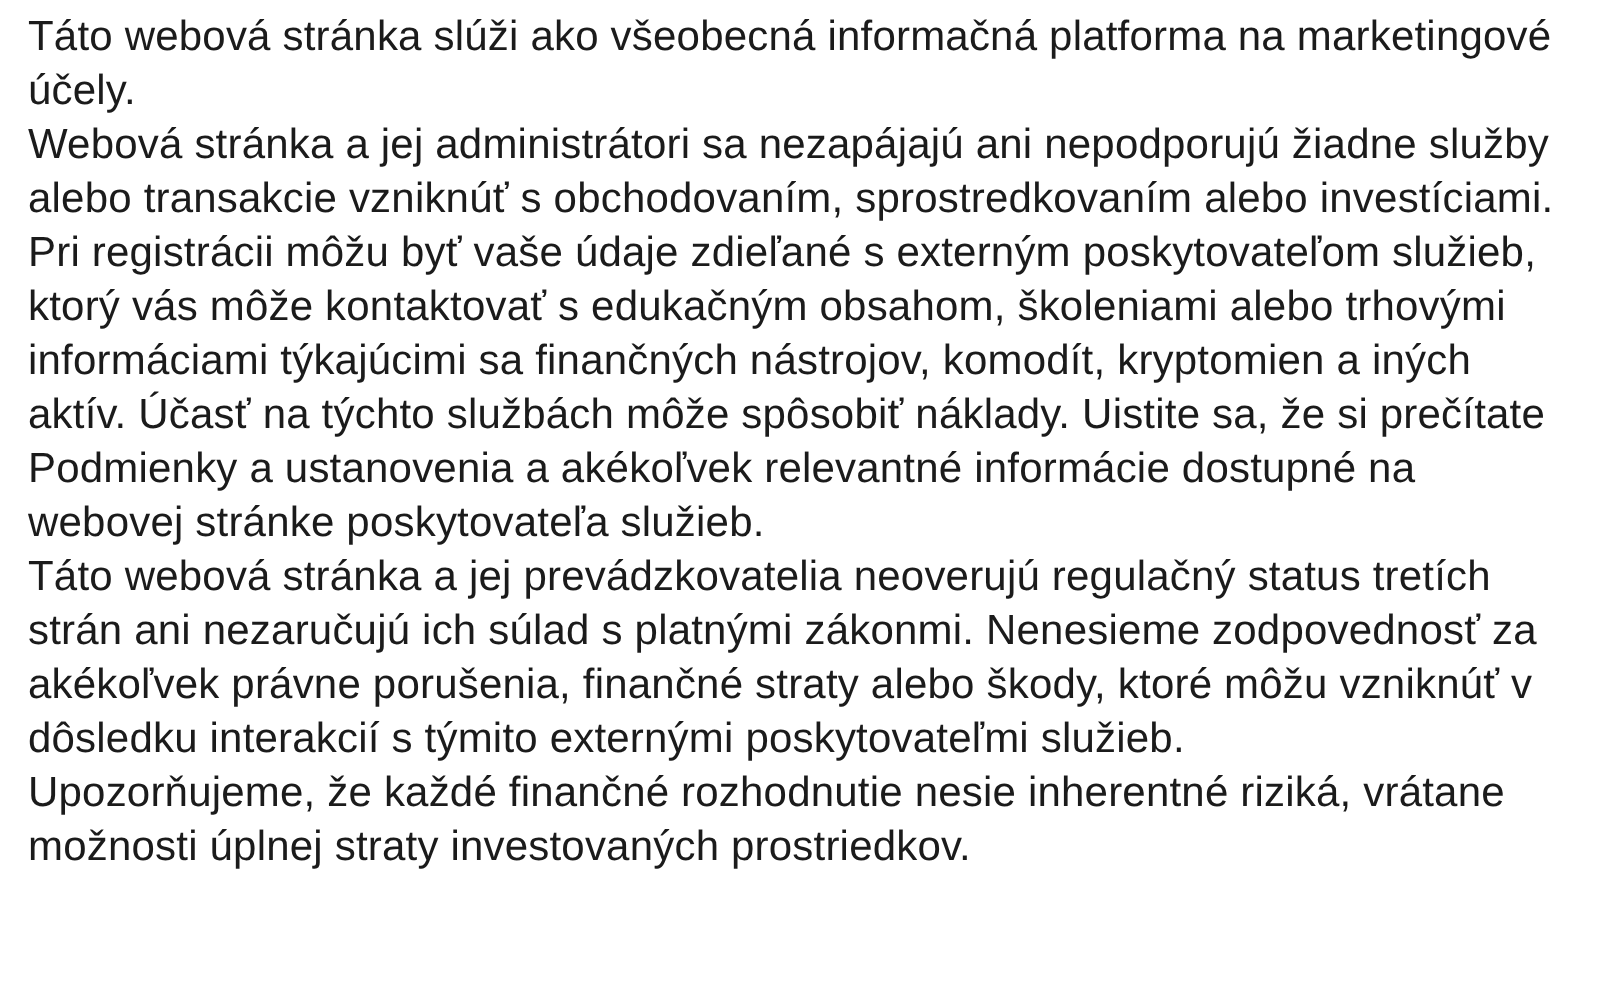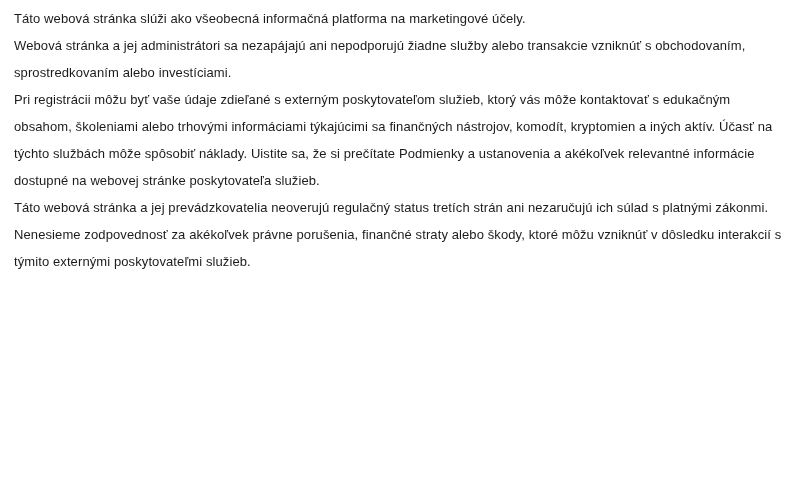--- a/index.html
+++ b/index.html
@@ -11,30 +11,31 @@
     width: 800px;
     height: 501px;
     overflow: hidden;
     font-family: "Liberation Sans", sans-serif;
   }
   .disclaimer-block {
     box-sizing: border-box;
     width: 800px;
     padding: 5px 12px 0 14px;
     color: #1b1b1b;
-    font-size: 13px;
+    font-size: 21px;
     line-height: 27px;
     letter-spacing: 0.1px;
   }
   .disclaimer-block p {
     margin: 0;
     padding: 0;
   }
 </style>
 </head>
 <body>
 
 <div class="disclaimer-block">
   <p>Táto webová stránka slúži ako všeobecná informačná platforma na marketingové účely.</p>
   <p>Webová stránka a jej administrátori sa nezapájajú ani nepodporujú žiadne služby alebo transakcie vzniknúť s obchodovaním, sprostredkovaním alebo investíciami.</p>
   <p>Pri registrácii môžu byť vaše údaje zdieľané s externým poskytovateľom služieb, ktorý vás môže kontaktovať s edukačným obsahom, školeniami alebo trhovými informáciami týkajúcimi sa finančných nástrojov, komodít, kryptomien a iných aktív. Účasť na týchto službách môže spôsobiť náklady. Uistite sa, že si prečítate Podmienky a ustanovenia a akékoľvek relevantné informácie dostupné na webovej stránke poskytovateľa služieb.</p>
   <p>Táto webová stránka a jej prevádzkovatelia neoverujú regulačný status tretích strán ani nezaručujú ich súlad s platnými zákonmi. Nenesieme zodpovednosť za akékoľvek právne porušenia, finančné straty alebo škody, ktoré môžu vzniknúť v dôsledku interakcií s týmito externými poskytovateľmi služieb.</p>
+  <p>Upozorňujeme, že každé finančné rozhodnutie nesie inherentné riziká, vrátane možnosti úplnej straty investovaných prostriedkov.</p>
 </div>
 
 </body></html>

